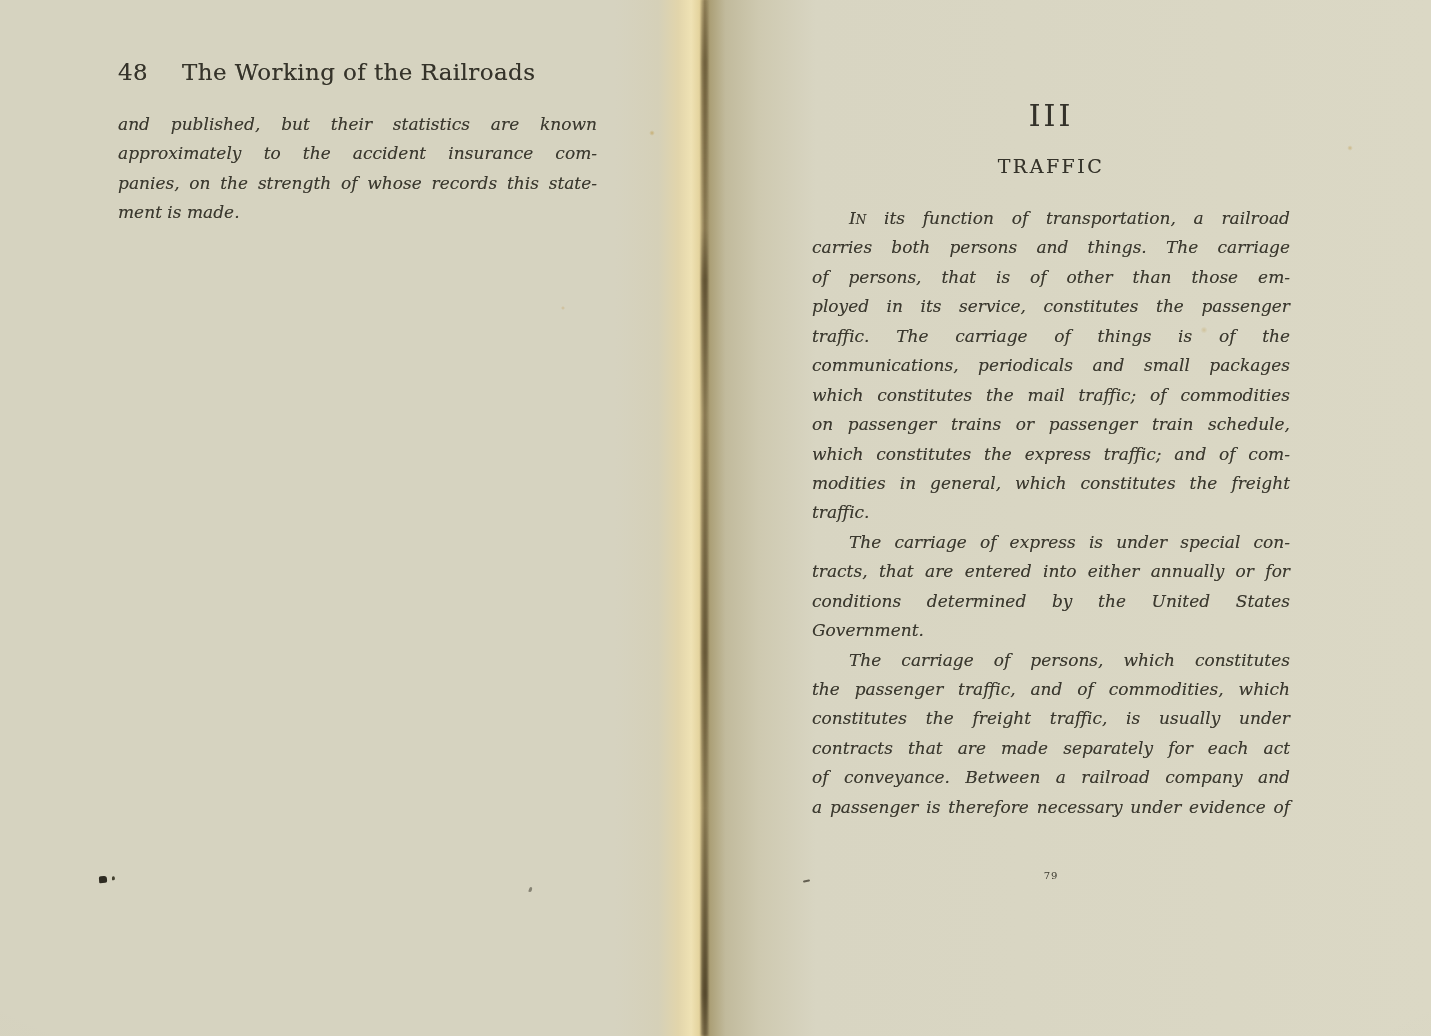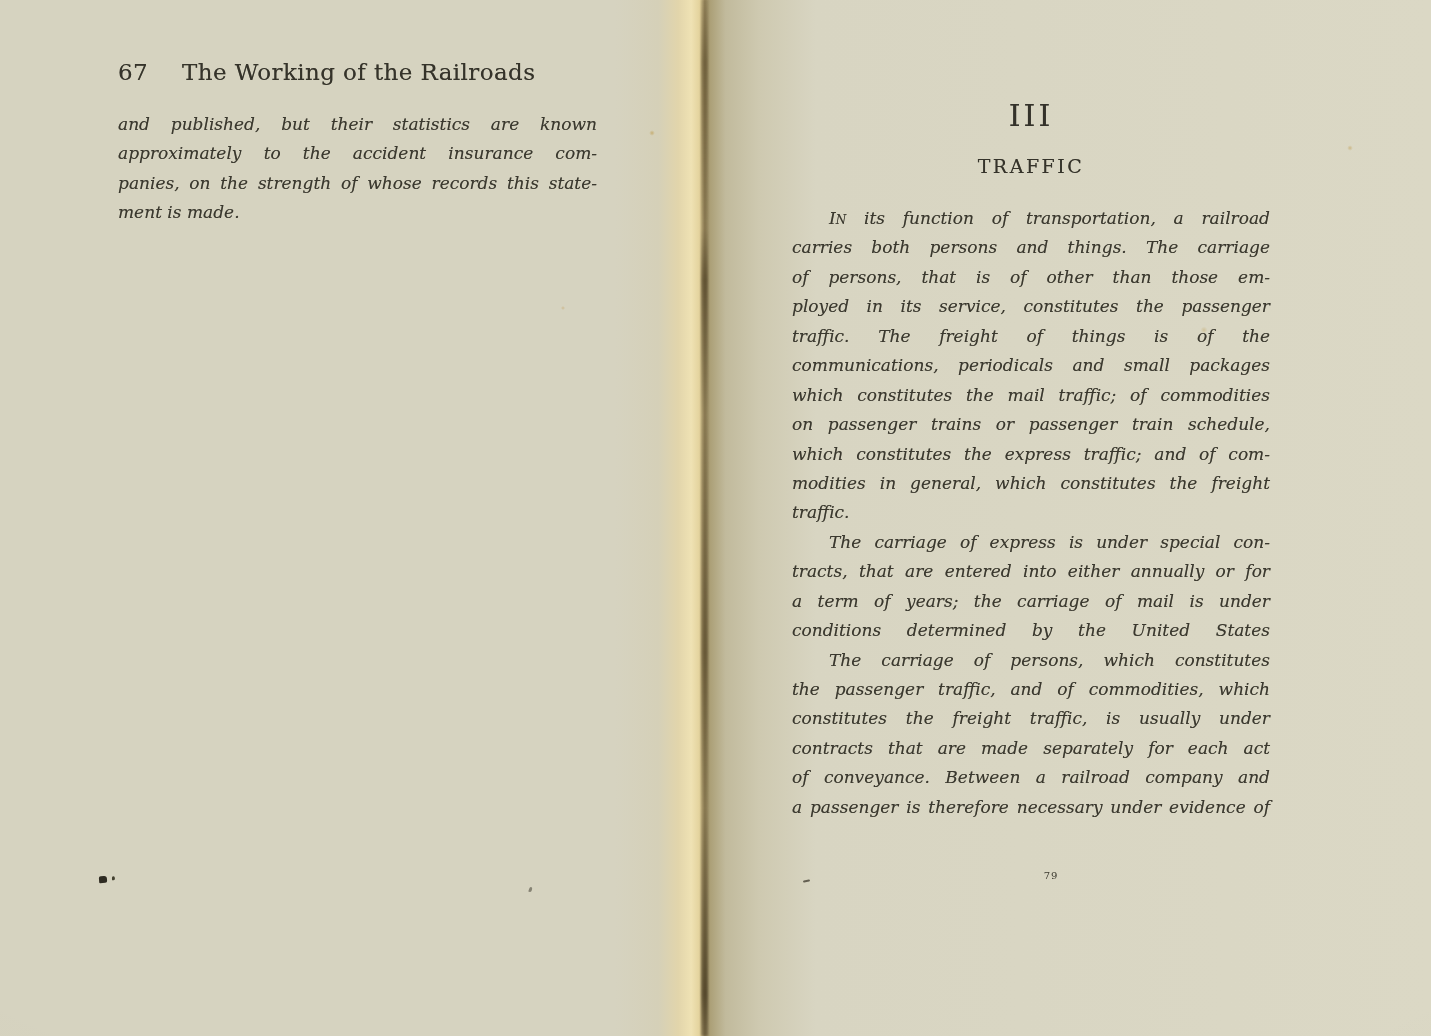--- a/index.html
+++ b/index.html
@@ -79,21 +79,21 @@
     white-space: normal;
     text-shadow: 0 0 .5px rgba(58,56,46,.45);
   }
   .tline.lastline { text-align-last: left; }
   .tline.indent { text-indent: 37px; }
   .sc { font-variant: small-caps; margin-top: 12px; }
 
   
   .right-block {
     position: absolute;
-    left: 792px; top: 98px; width: 478px;
+    left: 812px; top: 98px; width: 478px;
   }
   .chapter-number {
     text-align: center;
     font-size: 30px;
     line-height: 36px;
     letter-spacing: 3px;
     color: #34322a;
     text-shadow: 0 0 .6px rgba(52,50,42,.6);
   }
   .chapter-title {
@@ -146,21 +146,21 @@
     transform: rotate(18deg);
   }
 </style>
 </head>
 <body>
 
 <div class="spread">
 
   <div class="page-block">
     <div class="left-header">
-      <span class="folio">67</span>
+      <span class="folio">48</span>
       <span>The Working of the Railroads</span>
     </div>
     <div class="left-body body-text">
         <div>
           <div class="tline">and published, but their statistics are known</div>
           <div class="tline">approximately to the accident insurance com-</div>
           <div class="tline">panies, on the strength of whose records this state-</div>
           <div class="tline lastline">ment is made.</div>
         </div>
       </div>
@@ -172,33 +172,33 @@
   <div class="page-block">
     <div class="right-block">
       <div class="chapter-number">III</div>
       <div class="chapter-title">TRAFFIC</div>
       <div class="chapter-body body-text">
           <div>
             <div class="tline indent"><span class="sc">In</span> its function of transportation, a railroad</div>
             <div class="tline">carries both persons and things. The carriage</div>
             <div class="tline">of persons, that is of other than those em-</div>
             <div class="tline">ployed in its service, constitutes the passenger</div>
-            <div class="tline">traffic. The freight of things is of the</div>
+            <div class="tline">traffic. The carriage of things is of the</div>
             <div class="tline">communications, periodicals and small packages</div>
             <div class="tline">which constitutes the mail traffic; of commodities</div>
             <div class="tline">on passenger trains or passenger train schedule,</div>
             <div class="tline">which constitutes the express traffic; and of com-</div>
             <div class="tline">modities in general, which constitutes the freight</div>
             <div class="tline lastline">traffic.</div>
           </div>
           <div>
             <div class="tline indent">The carriage of express is under special con-</div>
             <div class="tline">tracts, that are entered into either annually or for</div>
-            <div class="tline">a term of years; the carriage of mail is under</div>
             <div class="tline">conditions determined by the United States</div>
+            <div class="tline lastline">Government.</div>
           </div>
           <div>
             <div class="tline indent">The carriage of persons, which constitutes</div>
             <div class="tline">the passenger traffic, and of commodities, which</div>
             <div class="tline">constitutes the freight traffic, is usually under</div>
             <div class="tline">contracts that are made separately for each act</div>
             <div class="tline">of conveyance. Between a railroad company and</div>
             <div class="tline">a passenger is therefore necessary under evidence of</div>
           </div>
         </div>

